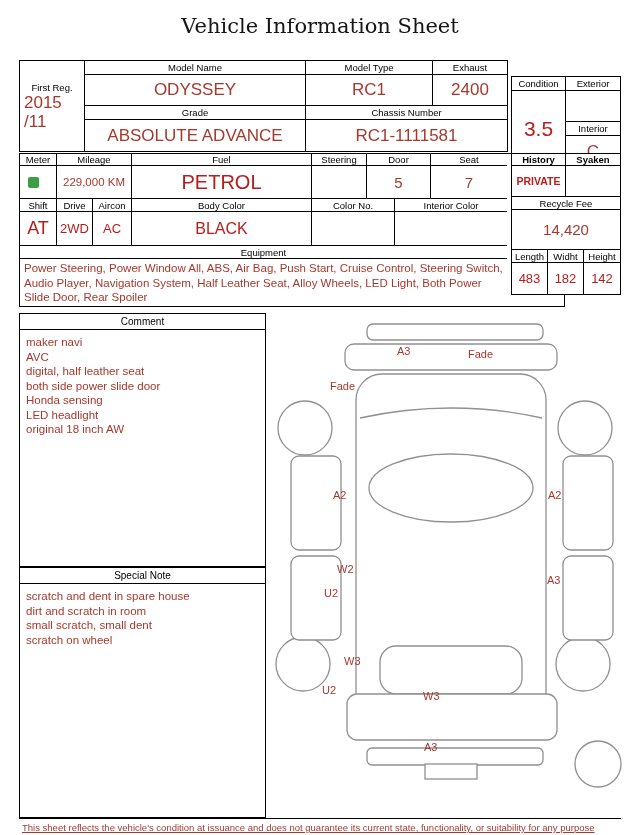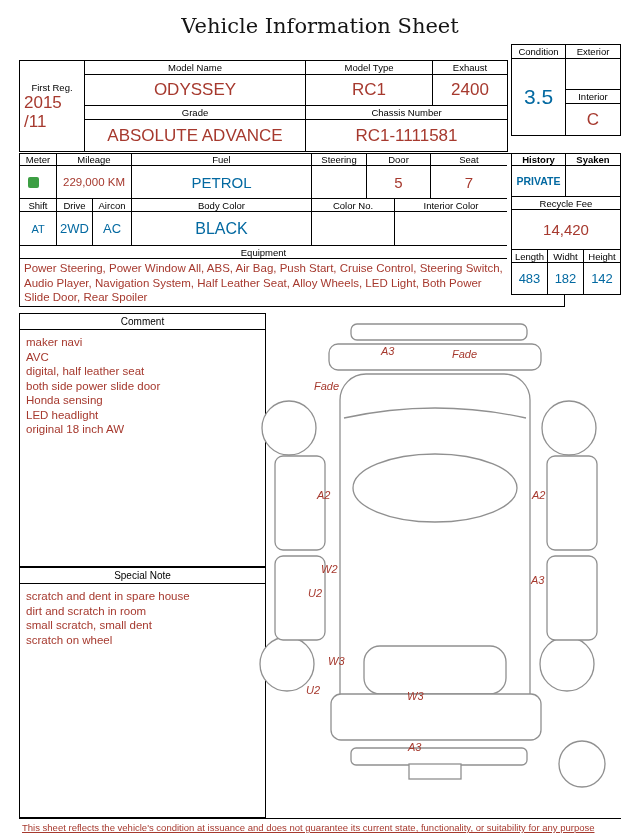--- a/index.html
+++ b/index.html
@@ -3,40 +3,40 @@
 <meta charset="utf-8">
 <style>
   * { margin:0; padding:0; box-sizing:border-box; }
   html,body { background:#ffffff; }
   body { font-family:"Liberation Sans", sans-serif; color:#000; }
   .sheet { position:relative; width:640px; height:835px; background:#fff; overflow:hidden; }
 
   .title { position:absolute; top:14px; left:0; width:100%; text-align:center;
            font-family:"DejaVu Serif", serif; font-size:21px; color:#151515; }
 
-  .red { color:#0369a1; }
+  .red { color:#b91c1c; }
 
   .grid { position:absolute; display:grid; border:1px solid #000; background:#fff; }
   .cell { display:flex; align-items:center; justify-content:center; overflow:hidden;
           border-right:1px solid #000; border-bottom:1px solid #000; }
   .nr { border-right:none; }
   .nb { border-bottom:none; }
   .hdr { font-size:9.5px; color:#000; }
   .val-lg { font-size:17px; color:#a6392e; }
   .val-md { font-size:15px; color:#a6392e; }
   .val-sm { font-size:11.5px; color:#a6392e; }
 
   
   .t1 { left:19px; top:60px; grid-template-columns:65px 221px 127px 74px; grid-template-rows:14px 31px 14px 31px; }
   .fr { grid-area:1/1/5/2; flex-direction:column; align-items:flex-start; padding:1px 4px; border-bottom:none; }
   .fr .hdr { align-self:center; }
   .pre { white-space:pre-line; line-height:19px; }
 
   
-  .r1 { left:511px; top:44px; grid-template-columns:54px 54px; grid-template-rows:14px 31px 14px 31px; }
+  .r1 { left:511px; top:76px; grid-template-columns:54px 54px; grid-template-rows:14px 31px 14px 31px; }
 
   
   .flextbl { position:absolute; border:1px solid #000; background:#fff; }
   .row { display:grid; }
   .r-t2a { grid-template-columns:37px 75px 180px 55px 64px 76px; }
   .r-t2b { grid-template-columns:37px 36px 39px 180px 83px 112px; }
   .r-r2a { grid-template-columns:54px 54px;font-weight:bold; }
   .r-r2b { grid-template-columns:108px; }
   .r-r2c { grid-template-columns:36px 36px 36px;text-align:center; }
 
@@ -51,21 +51,21 @@
   
   .box { position:absolute; border:1px solid #000; background:#fff; }
   .box-hdr { height:16px; border-bottom:1px solid #000; display:flex; align-items:center; justify-content:center;
              font-size:10px; color:#000; }
   .box-lines { padding:5px 6px; }
   .box-lines div { font-size:11.5px; line-height:14.5px; color:#a6392e; }
   .cbox { left:19px; top:313px; width:247px; height:254px; }
   .sbox { left:19px; top:567px; width:247px; height:251px; }
 
   
-  .diagram { position:absolute; left:252px; top:316px; width:368px; height:500px;font-style:italic; }
+  .diagram { position:absolute; left:268px; top:316px; width:368px; height:500px; }
   .diagram svg { position:absolute; left:0; top:0; }
   .marker { position:absolute; font-size:11px; color:#a6392e; white-space:nowrap; }
 
   .footer-line { position:absolute; left:19px; top:818px; width:602px; border-top:1px solid #000; }
   .footer { position:absolute; left:22px; top:822px; width:600px; font-size:9.5px; color:#a6392e;text-decoration:underline; }
 </style>
 </head>
 <body>
 
 <div class="sheet">
@@ -108,37 +108,37 @@
       <div class="cell hdr">Fuel</div>
       <div class="cell hdr">Steering</div>
       <div class="cell hdr">Door</div>
       <div class="cell hdr nr">Seat</div>
     </div>
     <div class="row r-t2a" style="height:33px">
       <div class="cell" style="justify-content:flex-start;padding-left:8px">
         <div class="greensq"></div>
       </div>
       <div class="cell val-sm">229,000 KM</div>
-      <div class="cell" style="font-size:15px">
+      <div class="cell" style="font-size:20px">
           <span class="red">PETROL</span>
         </div>
       <div class="cell val-md"></div>
       <div class="cell val-md">5</div>
       <div class="cell val-md nr">7</div>
     </div>
     <div class="row r-t2b" style="height:13px">
       <div class="cell hdr">Shift</div>
       <div class="cell hdr">Drive</div>
       <div class="cell hdr">Aircon</div>
       <div class="cell hdr">Body Color</div>
       <div class="cell hdr">Color No.</div>
       <div class="cell hdr nr">Interior Color</div>
     </div>
     <div class="row r-t2b" style="height:34px">
-      <div class="cell" style="font-size:11px">
+      <div class="cell" style="font-size:18px">
           <span class="red">AT</span>
         </div>
       <div class="cell" style="font-size:13px">
           <span class="red">2WD</span>
         </div>
       <div class="cell" style="font-size:13px">
           <span class="red">AC</span>
         </div>
       <div class="cell" style="font-size:16px">
           <span class="red">BLACK</span>

